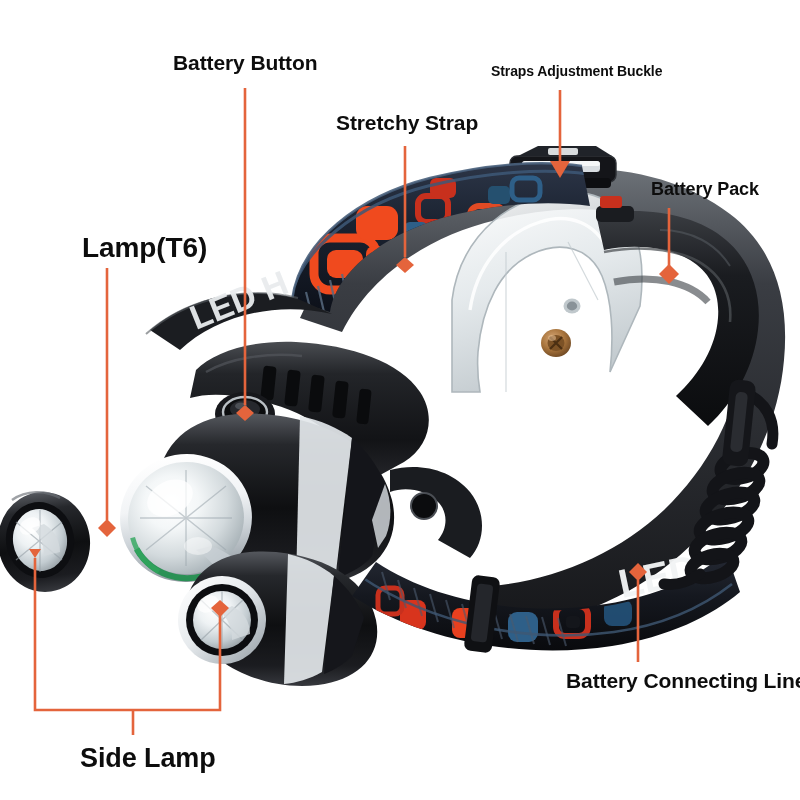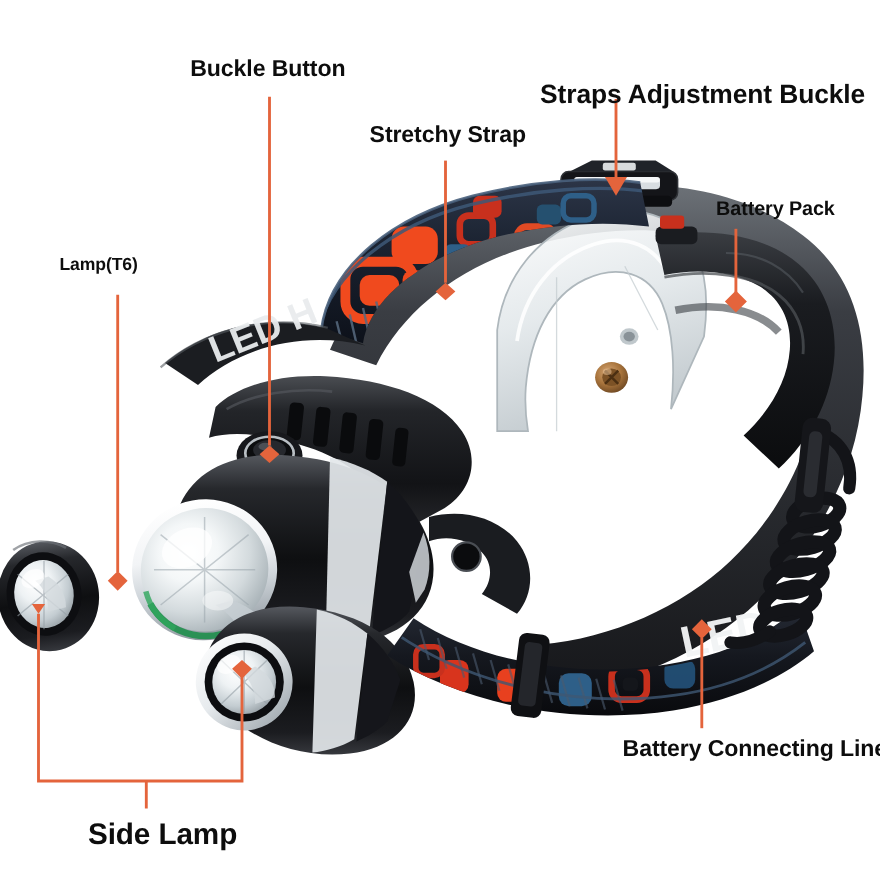--- a/index.html
+++ b/index.html
@@ -29,23 +29,23 @@
     position: absolute;
     font-family: "Liberation Sans", sans-serif;
     font-weight: bold;
     color: #0d0d0d;
     white-space: nowrap;
     letter-spacing: -0.1px;
     line-height: 1.05;
   }
   .lbl-switch        { left: 173px; top: 52px;  font-size: 21px; }
   .lbl-stretchy      { left: 336px; top: 112px; font-size: 21px; text-align: right; }
-  .lbl-buckle        { left: 491px; top: 74px;  font-size: 24px; }
+  .lbl-buckle        { left: 491px; top: 64px;  font-size: 14px; }
   .lbl-battery       { left: 651px; top: 180px; font-size: 18px; }
-  .lbl-lamp          { left: 54px;  top: 233px; font-size: 16px; }
+  .lbl-lamp          { left: 82px;  top: 233px; font-size: 28px; }
   .lbl-sidelamp      { left: 80px;  top: 744px; font-size: 27px; }
   .lbl-connecting    { left: 566px; top: 670px; font-size: 21px; }
 </style>
 </head>
 <body>
 
 <div id="stage">
 
   <svg id="art" viewBox="0 0 800 800" xmlns="http://www.w3.org/2000/svg">
     <defs>
@@ -411,21 +411,21 @@
       </g>
 
       <g>
         <path d="M638,580 L638,662"></path>
         <path d="M638,563 L629,572 L638,581 L647,572 Z" fill="#e4643c" stroke="none"></path>
       </g>
 
     </g>
   </svg>
 
-  <div class="callout-label lbl-switch">Buckle Button</div>
+  <div class="callout-label lbl-switch">Battery Button</div>
 
   <div class="callout-label lbl-stretchy">Stretchy Strap</div>
 
   <div class="callout-label lbl-buckle">Straps Adjustment Buckle</div>
 
   <div class="callout-label lbl-battery">Battery Pack</div>
 
   <div class="callout-label lbl-lamp">Lamp(T6)</div>
 
   <div class="callout-label lbl-sidelamp">Side Lamp</div>

